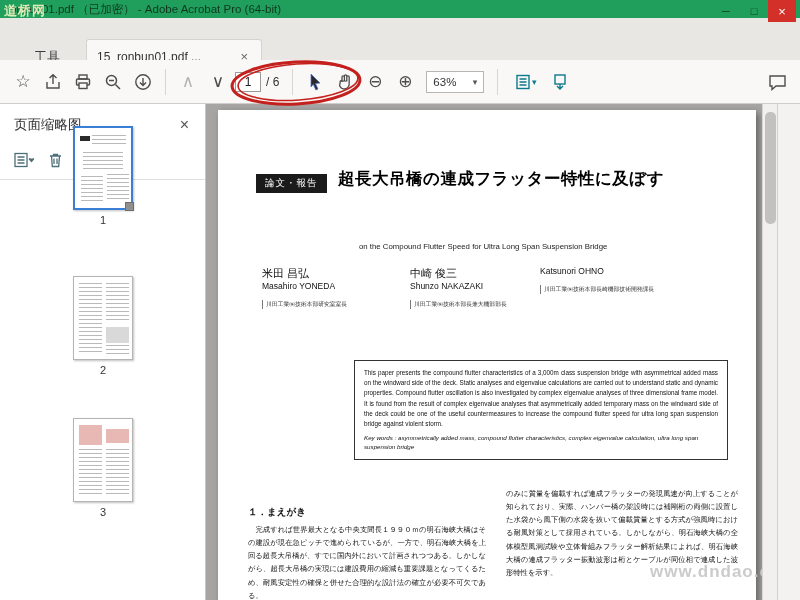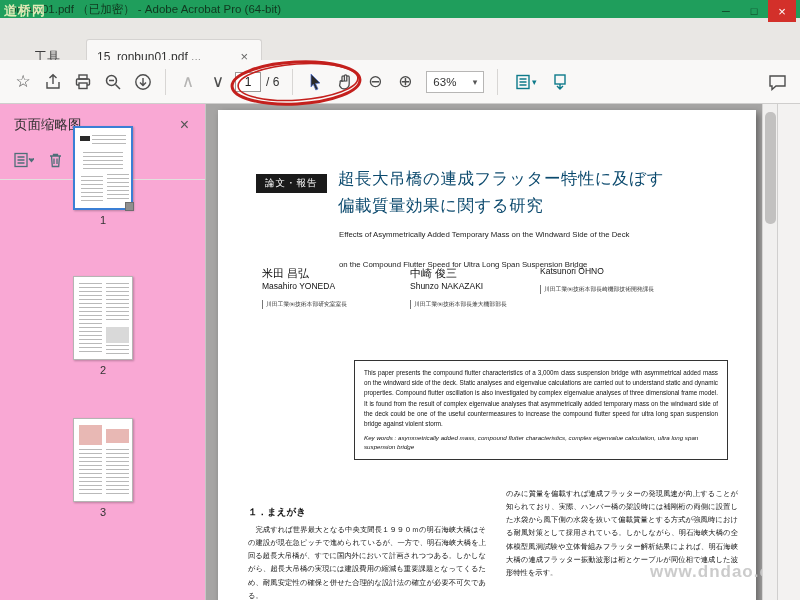--- a/index.html
+++ b/index.html
@@ -44,21 +44,21 @@
   .teal { color:#0e7a8a; }
   .spacer { flex:1; }
 
   
   .annotation { position:absolute; left:226px; top:56px; width:140px; height:54px; z-index:50; pointer-events:none; }
 
   
   .bodyrow { position:absolute; left:0; top:104px; width:800px; height:496px; }
 
   
-  .sidebar { position:absolute; left:0; top:0; width:206px; height:496px; background:#f9a8d4;
+  .sidebar { position:absolute; left:0; top:0; width:206px; height:496px; background:#ffffff;
     border-right:1px solid #c7c6c5; }
   .panel-head { display:flex; align-items:center; padding:12px 12px 8px 14px; }
   .panel-title { flex:1; font-size:13.5px; color:#2f2f2f; }
   .panel-close { font-size:16px; color:#555; padding:0 4px; }
   .panel-tools { display:flex; align-items:center; gap:14px; padding:8px 0 10px 14px;
     border-bottom:1px solid #e2e0de; }
   .pt-icon { display:flex; align-items:center; color:#4e6e78; }
   .pt-icon svg { display:block; }
   .rot-glyph { font-size:16px; color:#4e6e78; }
 
@@ -73,21 +73,21 @@
   .t-pink { position:absolute; background:#e8b8b4; }
   .thumb-label { margin-top:4px; font-size:11px; color:#333; }
 
   
   .main { position:absolute; left:206px; top:0; width:556px; height:496px; background:#a6a5a4; overflow:hidden; }
   .page { position:absolute; left:12px; top:6px; width:538px; height:860px; background:#fff;
     box-shadow:3px 3px 7px rgba(0,0,0,.4); }
 
   .tagbox { position:absolute; left:38px; top:64px; background:#1a1a1a; color:#fff; font-size:9.5px;
     padding:3px 9px; letter-spacing:1px; }
-  .title-jp { position:absolute; left:120px; font-size:16.5px; font-weight:400; color:#0c4a6e;
+  .title-jp { position:absolute; left:120px; font-size:16.5px; font-weight:700; color:#000000;
     letter-spacing:.5px; white-space:nowrap; }
   .title-en { position:absolute; left:121px; font-size:7.8px; color:#222; white-space:nowrap; }
   .author { position:absolute; top:156px; width:150px; }
   .author .a-jp { font-size:11px; color:#111; }
   .author .a-en { font-size:8.5px; color:#111; margin-top:0; }
   .author .a-af { font-size:5.8px; color:#333; margin-top:9px; border-left:1px solid #777; padding-left:3px; }
   .abstract-box { position:absolute; left:136px; top:250px; width:374px; border:1px solid #333;
     padding:7px 9px; }
   .abstract-text { font-size:6.3px; line-height:1.62; color:#111; text-align:justify; }
   .keywords { font-size:6.2px; font-style:italic; color:#111; margin-top:4px; line-height:1.5; }
@@ -291,24 +291,22 @@
         <div class="thumb-label">3</div>
       </div>
     </div>
 
     <div class="main">
       <div class="page">
 
         <div class="tagbox">論文・報告</div>
 
         <div class="title-jp" style="top:58px;">超長大吊橋の連成フラッター特性に及ぼす</div>
-        <div class="title-jp" style="top:85px;">偏載質量効果に関する研究</div>
-
-        <div class="title-en" style="top:120px;">Effects of Asymmetrically Added  Temporary Mass on the Windward Side of the Deck</div>
-        <div class="title-en" style="top:150px;">on the Compound Flutter Speed for Ultra Long Span Suspension Bridge</div>
+
+        <div class="title-en" style="top:132px;margin-left:20px;">on the Compound Flutter Speed for Ultra Long Span Suspension Bridge</div>
 
         <div class="author" style="left:44px;">
           <div class="a-jp">米田 昌弘</div>
           <div class="a-en">Masahiro YONEDA</div>
           <div class="a-af">川田工業㈱技術本部研究室室長</div>
         </div>
         <div class="author" style="left:192px;">
           <div class="a-jp">中崎 俊三</div>
           <div class="a-en">Shunzo NAKAZAKI</div>
           <div class="a-af">川田工業㈱技術本部長兼大機部部長</div>

